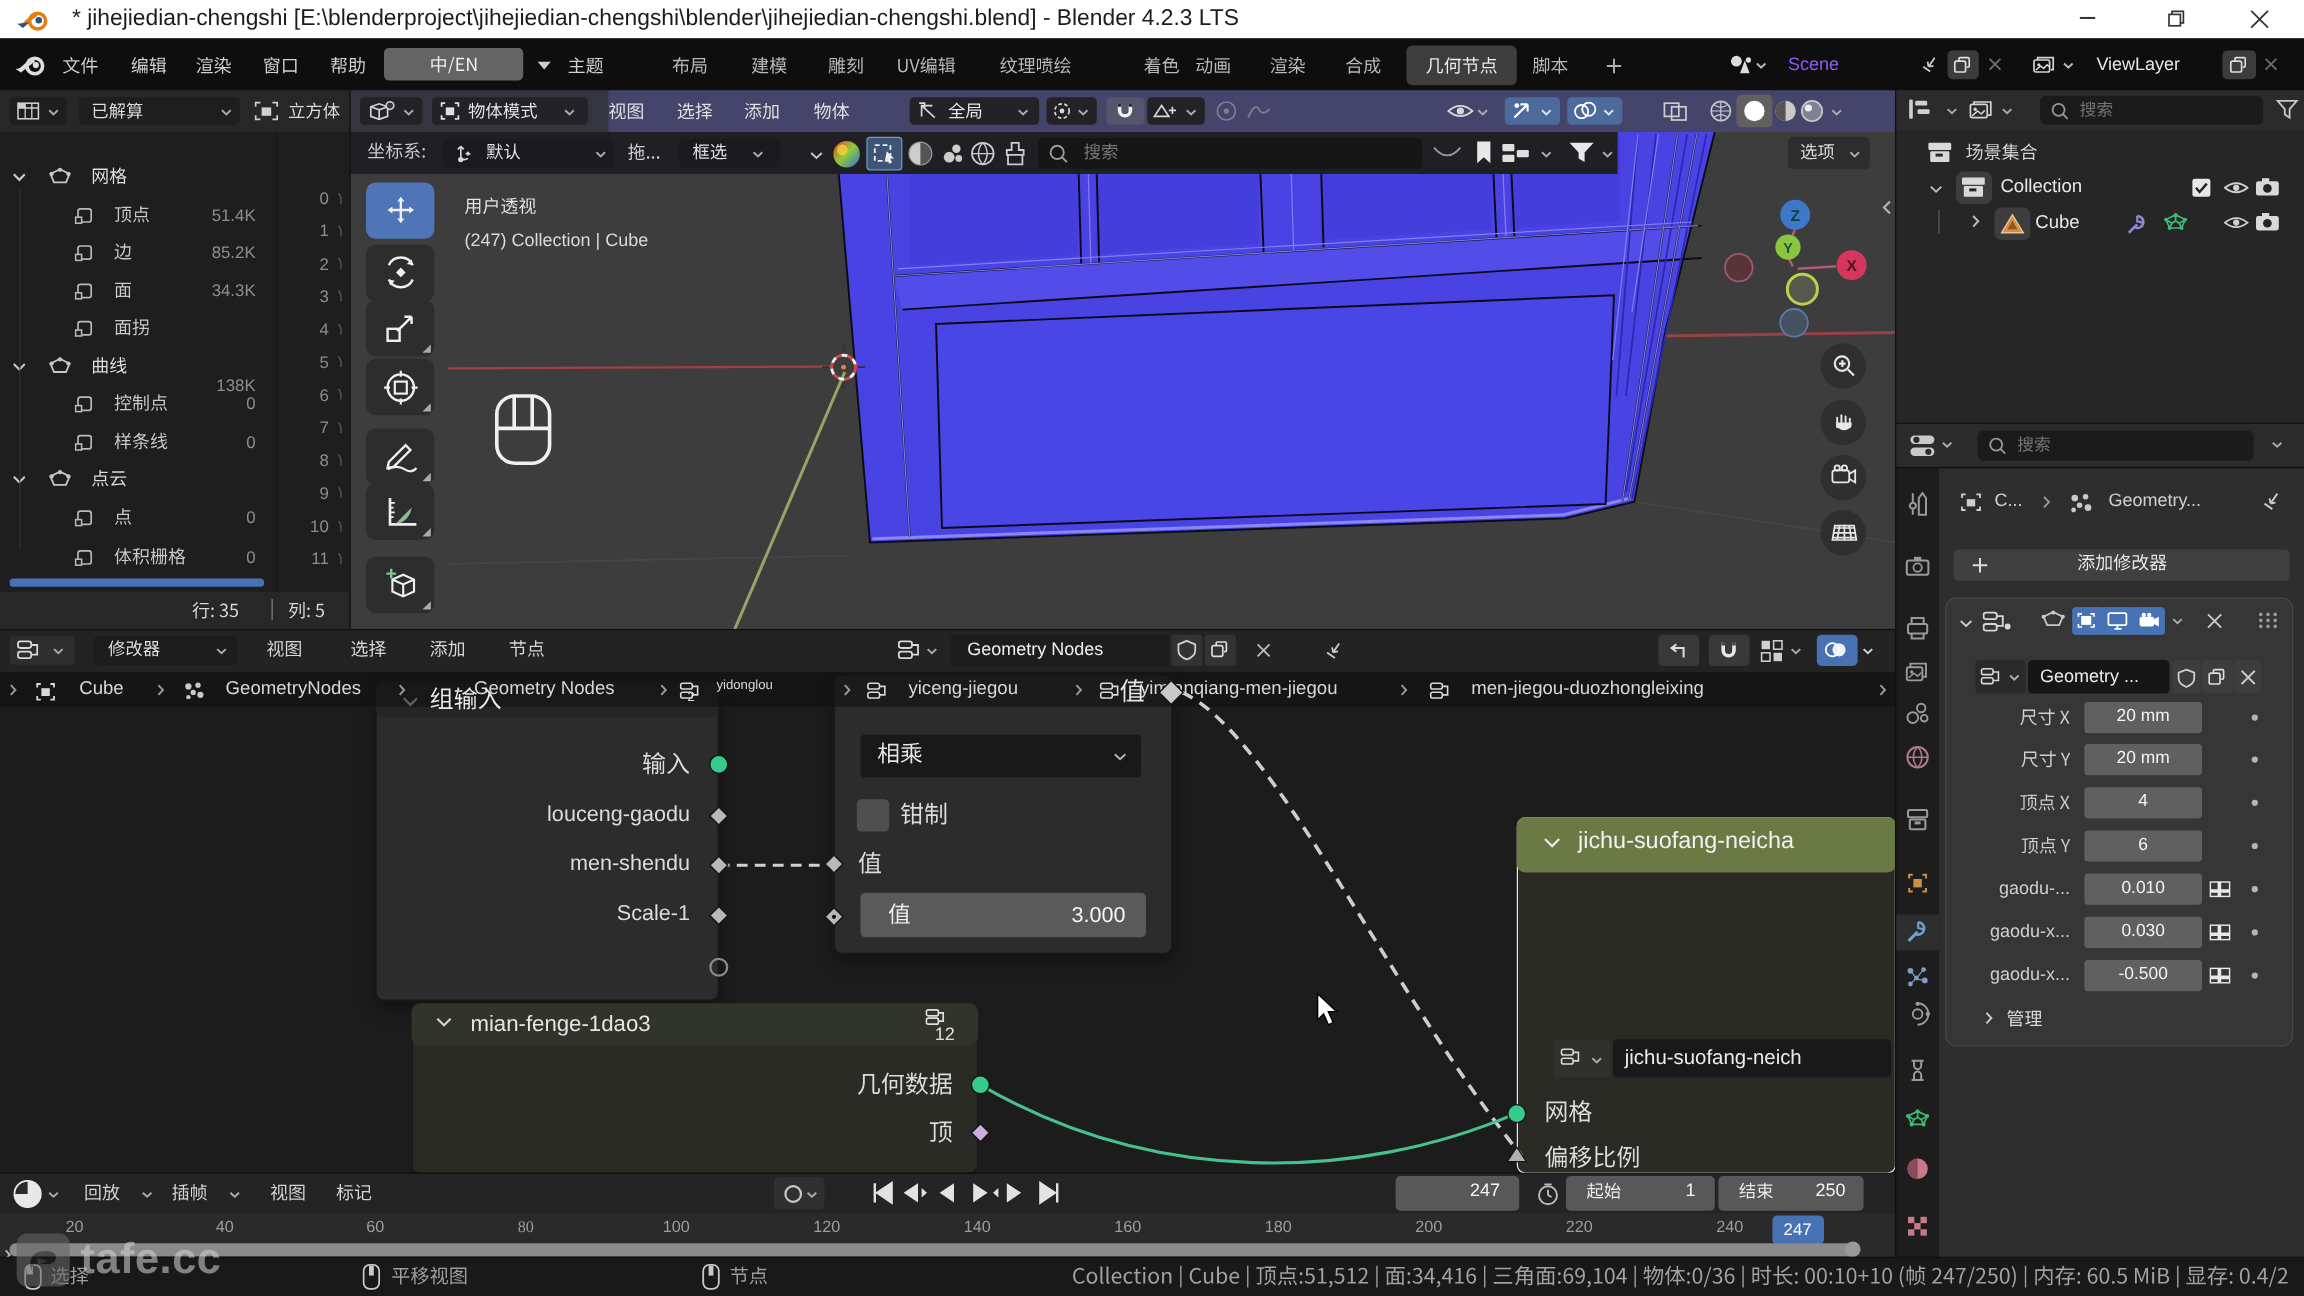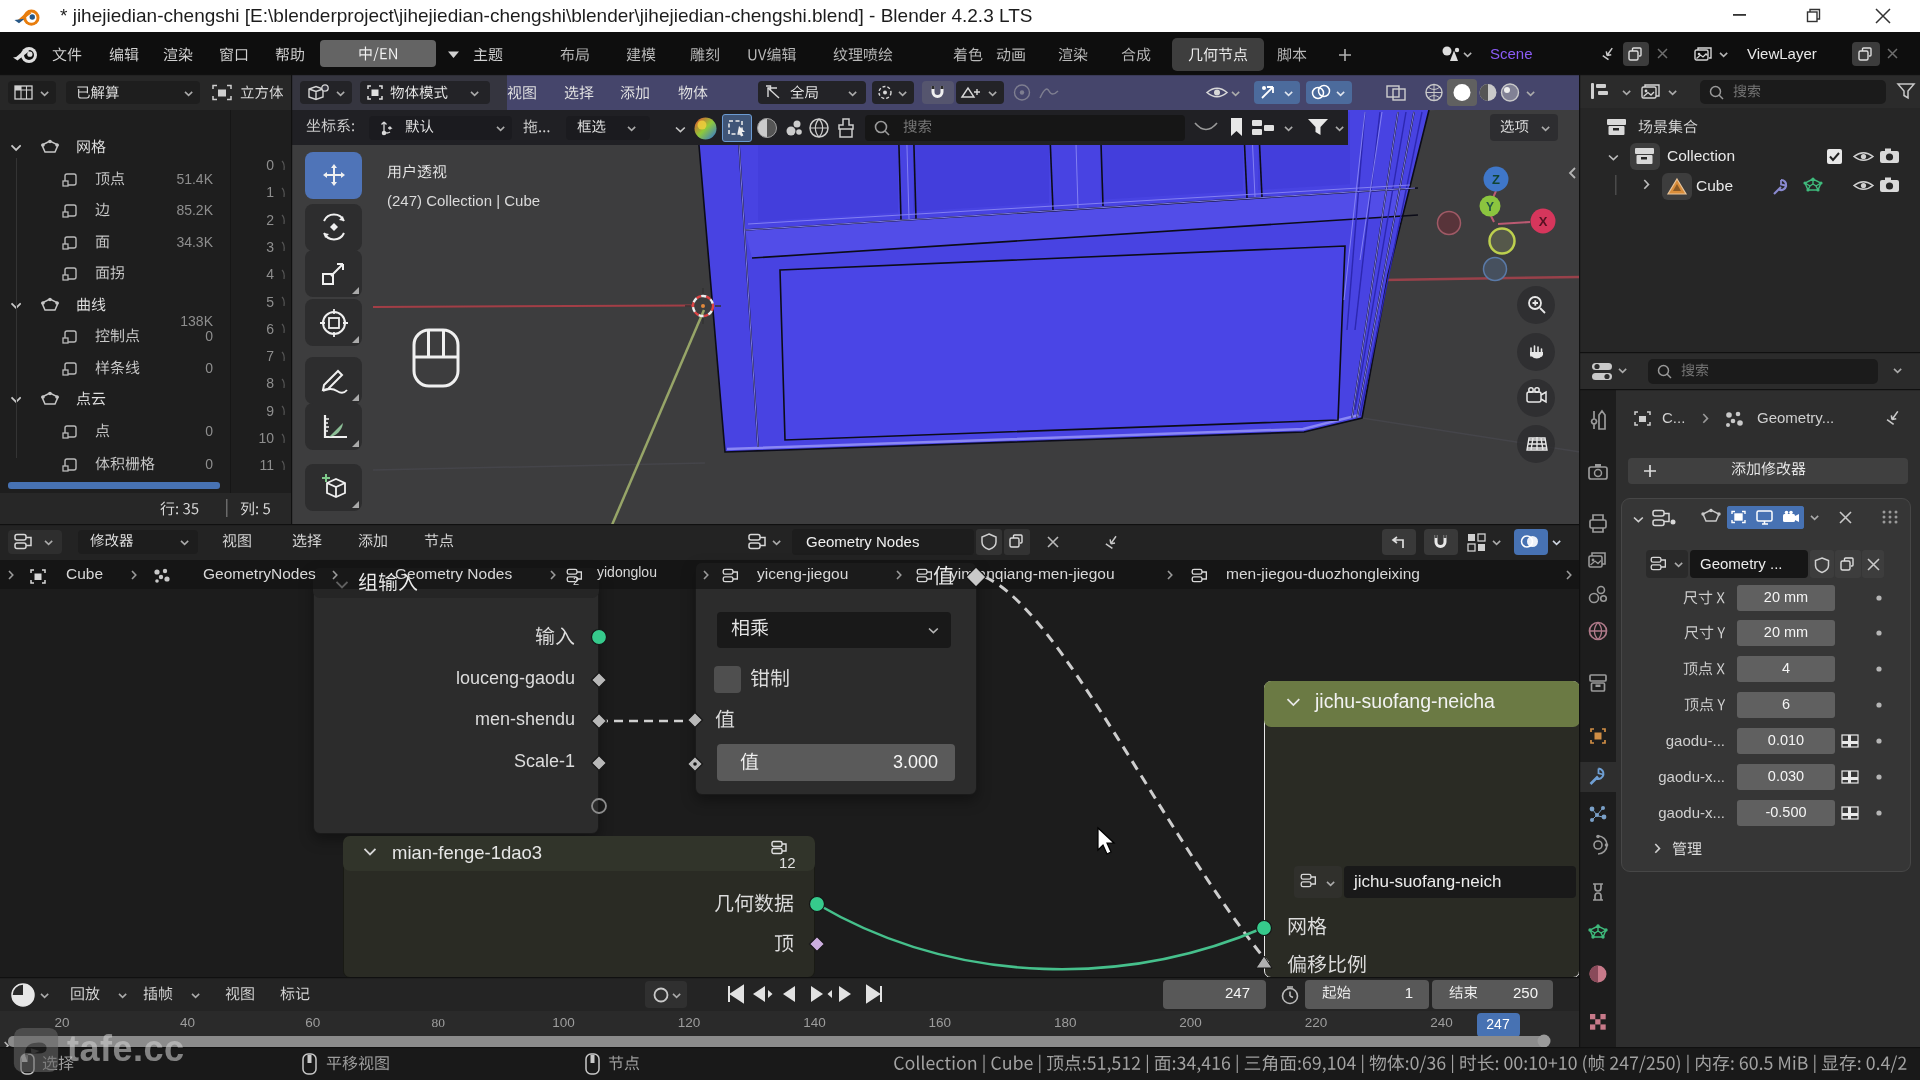--- a/index.html
+++ b/index.html
@@ -1269,37 +1269,37 @@
   </svg>
 <svg class="a" style="left:152px;top:567px;width:20px;height:18px;" viewBox="0 0 20 18">
     <g fill="#c9c9c9">
       <circle cx="5" cy="5" r="2.6"></circle>
       <circle cx="13" cy="4" r="2.2"></circle>
       <circle cx="9" cy="10" r="2.2"></circle>
       <circle cx="15" cy="12" r="2.6"></circle>
       <circle cx="5" cy="14" r="1.8"></circle>
     </g>
   </svg>
-<div class="t" style="left:188.0px;top:565.0px;font-size:15.5px;color:#d8d8d8;margin-left:15px;">GeometryNodes</div>
+<div class="t" style="left:188.0px;top:565.0px;font-size:15.5px;color:#d8d8d8;">GeometryNodes</div>
 <svg class="a" style="left:330px;top:570px;width:10px;height:10px;" viewBox="0 0 10 10">
     <path d="M3.0 1 l3.8 4.0 l-3.8 4.0" stroke="#9a9a9a" stroke-width="1.6" fill="none"></path>
   </svg>
 <div class="t" style="left:395.0px;top:565.0px;font-size:15.5px;color:#d8d8d8;">Geometry Nodes</div>
 <svg class="a" style="left:548px;top:570px;width:10px;height:10px;" viewBox="0 0 10 10">
     <path d="M3.0 1 l3.8 4.0 l-3.8 4.0" stroke="#9a9a9a" stroke-width="1.6" fill="none"></path>
   </svg>
 <svg class="a" style="left:566px;top:568px;width:21px;height:15px;" viewBox="0 0 23 17">
     <g fill="none" stroke="#d8d8d8" stroke-width="1.5">
       <rect x="1" y="1.5" width="11" height="5.5" rx="2"></rect>
       <rect x="1" y="10" width="11" height="5.5" rx="2"></rect>
       <path d="M12 4.5 h5 v8 h-5"></path>
     </g>
   </svg>
 <div class="t" style="left:573.0px;top:575.0px;font-size:11.0px;color:#d8d8d8;">2</div>
-<div class="t" style="left:597.0px;top:565.0px;font-size:14px;color:#d8d8d8;">yidonglou</div>
+<div class="t" style="left:597.0px;top:565.0px;font-size:11px;color:#d8d8d8;">yidonglou</div>
 <svg class="a" style="left:701px;top:570px;width:10px;height:10px;" viewBox="0 0 10 10">
     <path d="M3.0 1 l3.8 4.0 l-3.8 4.0" stroke="#9a9a9a" stroke-width="1.6" fill="none"></path>
   </svg>
 <svg class="a" style="left:722px;top:568px;width:21px;height:15px;" viewBox="0 0 23 17">
     <g fill="none" stroke="#d8d8d8" stroke-width="1.5">
       <rect x="1" y="1.5" width="11" height="5.5" rx="2"></rect>
       <rect x="1" y="10" width="11" height="5.5" rx="2"></rect>
       <path d="M12 4.5 h5 v8 h-5"></path>
     </g>
   </svg>

